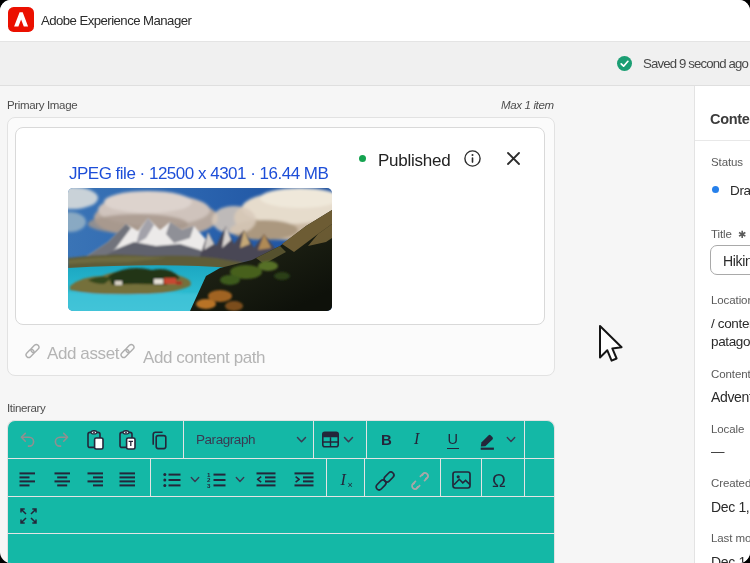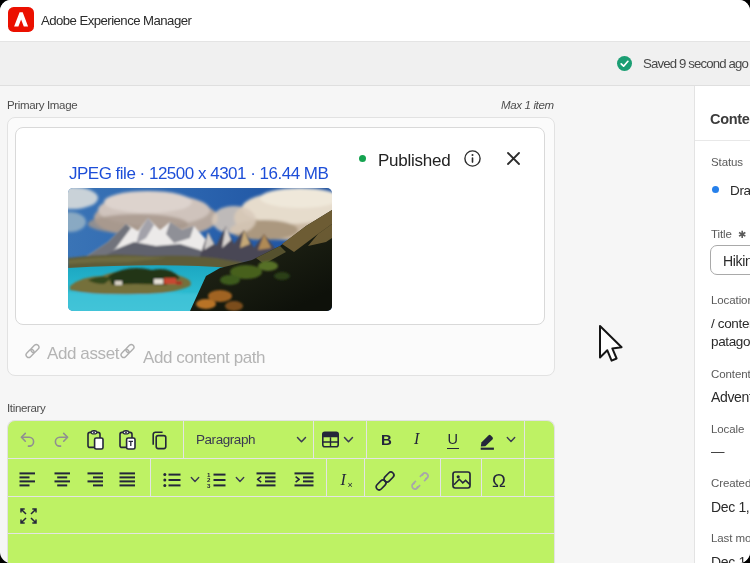--- a/index.html
+++ b/index.html
@@ -30,21 +30,21 @@
 .outerbox { position:absolute; left:7px; top:117px; width:548px; height:259px; background:#fbfbfb; border:1px solid #e2e2e2; border-radius:8px; }
 .card { position:absolute; left:15px; top:127px; width:530px; height:198px; background:#fff; border:1px solid #d9d9d9; border-radius:8px; }
 .asset-link { position:absolute; left:69px; top:139px; font-size:13.4px; font-weight:700; color:#155db8; text-decoration:underline; letter-spacing:-0.5px; white-space:nowrap; }
 .asset-meta { position:absolute; left:69px; top:164px; font-size:17px; color:#1d4ed8; letter-spacing:-0.5px; white-space:nowrap; }
 .pubdot { position:absolute; left:359px; top:155px; width:7px; height:7px; border-radius:50%; background:#15a350; }
 .pubtxt { position:absolute; left:378px; top:151px; font-size:17px; color:#222; letter-spacing:-0.25px; }
 .thumb { position:absolute; left:68px; top:188px; width:264px; height:123px; border-radius:5px; overflow:hidden; }
 .addtxt { position:absolute; font-size:17px; color:#b4b4b4; letter-spacing:-0.4px; white-space:nowrap; }
 
 
-.editor { position:absolute; left:7px; top:420px; width:548px; height:143px; background:#bef264; border:1px solid #e2e2e2; border-radius:8px 8px 0 0; border-bottom:none; }
+.editor { position:absolute; left:7px; top:420px; width:548px; height:143px; background:#14b8a6; border:1px solid #e2e2e2; border-radius:8px 8px 0 0; border-bottom:none; }
 .icon { position:absolute; }
 .itxt { position:absolute; color:#24263a; white-space:nowrap; }
 
 
 .cursor { position:absolute; left:597px; top:324px; width:28px; height:40px; z-index:50; }
 </style>
 </head>
 <body>
 <div class="page">
 

